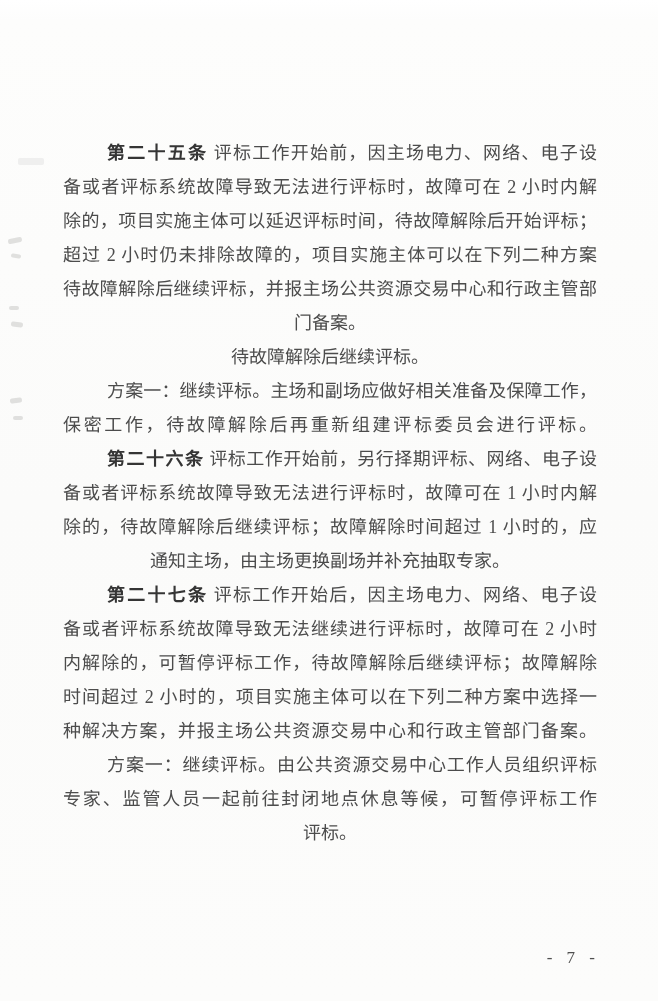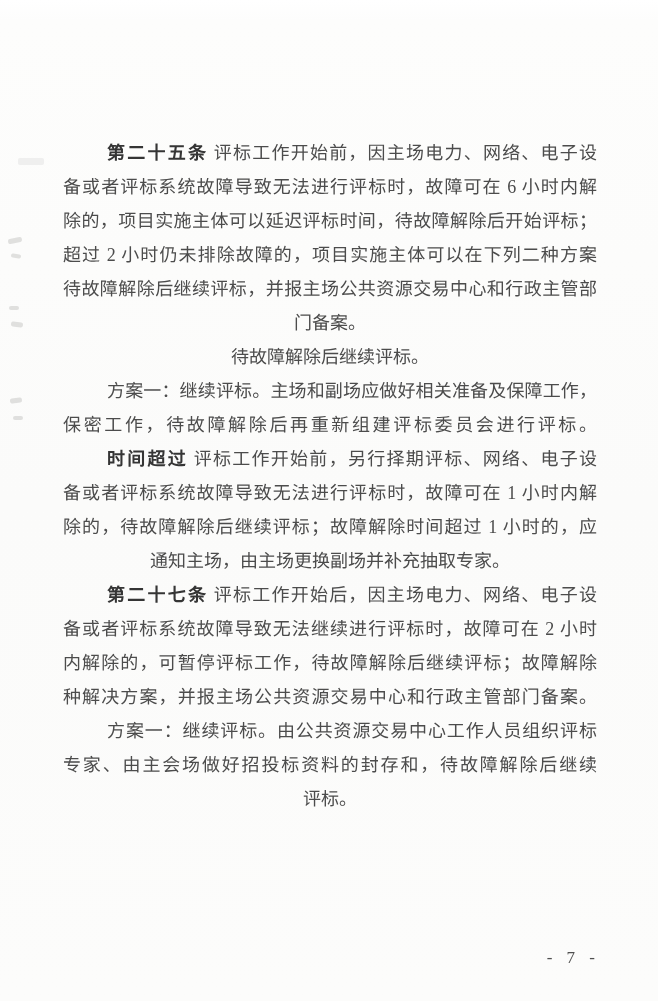--- a/index.html
+++ b/index.html
@@ -76,36 +76,37 @@
   <div class="artifact a1"></div>
   <div class="artifact a2"></div>
   <div class="artifact a3"></div>
   <div class="artifact a4"></div>
   <div class="artifact a5"></div>
   <div class="artifact a6"></div>
   <div class="artifact a7"></div>
 
   <div class="text-block">
     <div class="line j indent"><b>第二十五条</b><span> 评标工作开始前，因主场电力、网络、电子设</span></div>
-    <div class="line j"><span>备或者评标系统故障导致无法进行评标时，故障可在 6 小时内解</span></div>
+    <div class="line j"><span>备或者评标系统故障导致无法进行评标时，故障可在 2 小时内解</span></div>
     <div class="line j"><span>除的，项目实施主体可以延迟评标时间，待故障解除后开始评标；</span></div>
     <div class="line j"><span>超过 2 小时仍未排除故障的，项目实施主体可以在下列二种方案</span></div>
     <div class="line j"><span>待故障解除后继续评标，并报主场公共资源交易中心和行政主管部</span></div>
     <div class="line"><span>门备案。</span></div>
     <div class="line"><span>待故障解除后继续评标。</span></div>
     <div class="line j indent"><span>方案一：继续评标。主场和副场应做好相关准备及保障工作，</span></div>
     <div class="line j"><span>保密工作，待故障解除后再重新组建评标委员会进行评标。</span></div>
-    <div class="line j indent"><b>时间超过</b><span> 评标工作开始前，另行择期评标、网络、电子设</span></div>
+    <div class="line j indent"><b>第二十六条</b><span> 评标工作开始前，另行择期评标、网络、电子设</span></div>
     <div class="line j"><span>备或者评标系统故障导致无法进行评标时，故障可在 1 小时内解</span></div>
     <div class="line j"><span>除的，待故障解除后继续评标；故障解除时间超过 1 小时的，应</span></div>
     <div class="line"><span>通知主场，由主场更换副场并补充抽取专家。</span></div>
     <div class="line j indent"><b>第二十七条</b><span> 评标工作开始后，因主场电力、网络、电子设</span></div>
     <div class="line j"><span>备或者评标系统故障导致无法继续进行评标时，故障可在 2 小时</span></div>
     <div class="line j"><span>内解除的，可暂停评标工作，待故障解除后继续评标；故障解除</span></div>
+    <div class="line j"><span>时间超过 2 小时的，项目实施主体可以在下列二种方案中选择一</span></div>
     <div class="line j"><span>种解决方案，并报主场公共资源交易中心和行政主管部门备案。</span></div>
     <div class="line j indent"><span>方案一：继续评标。由公共资源交易中心工作人员组织评标</span></div>
-    <div class="line j"><span>专家、由主会场做好招投标资料的封存和，待故障解除后继续</span></div>
+    <div class="line j"><span>专家、监管人员一起前往封闭地点休息等候，可暂停评标工作</span></div>
     <div class="line"><span>评标。</span></div>
   </div>
 
   <div class="page-number">- 7 -</div>
 
 </div>
 
 </body></html>

